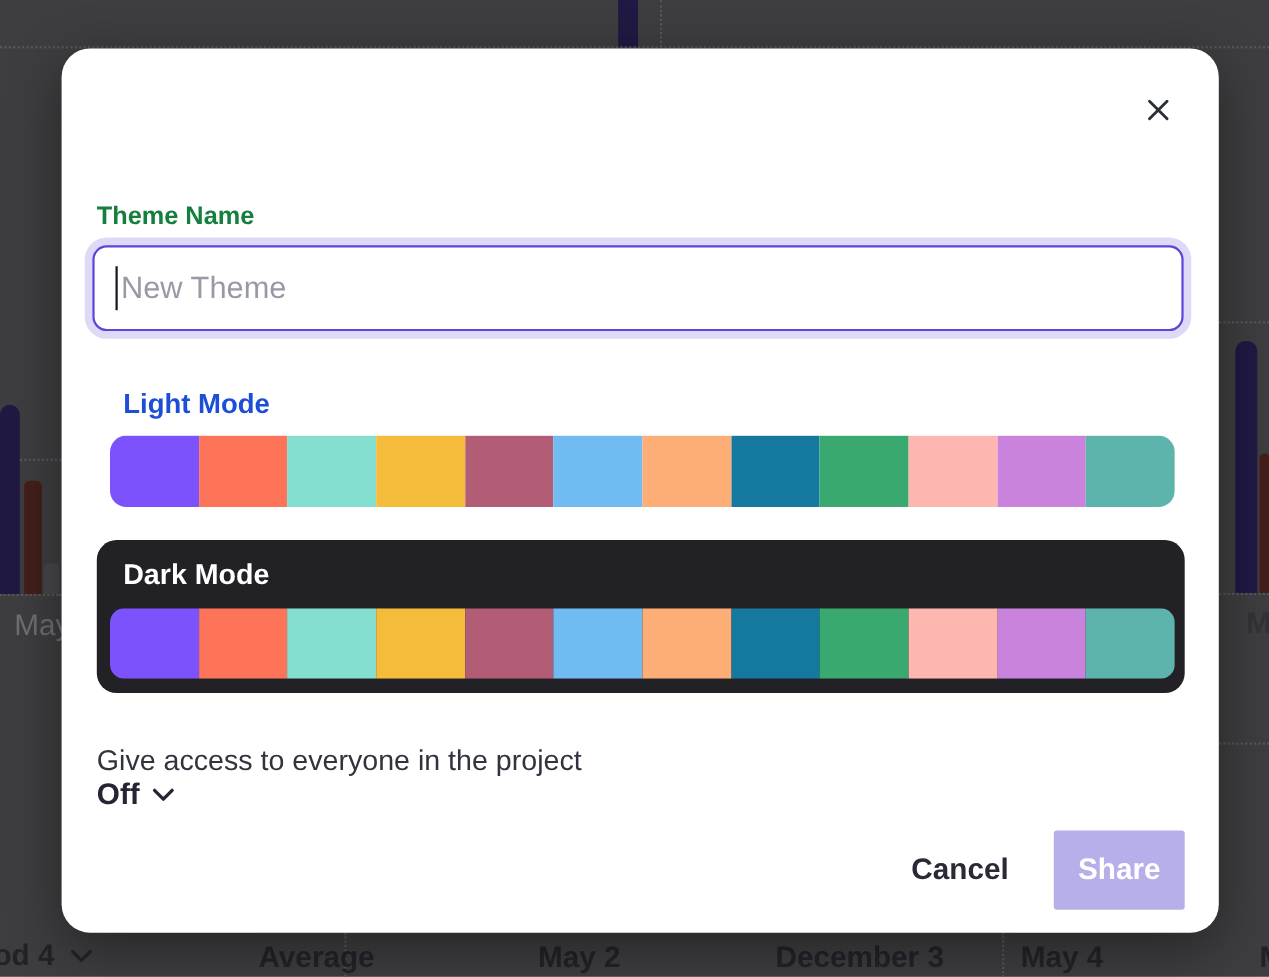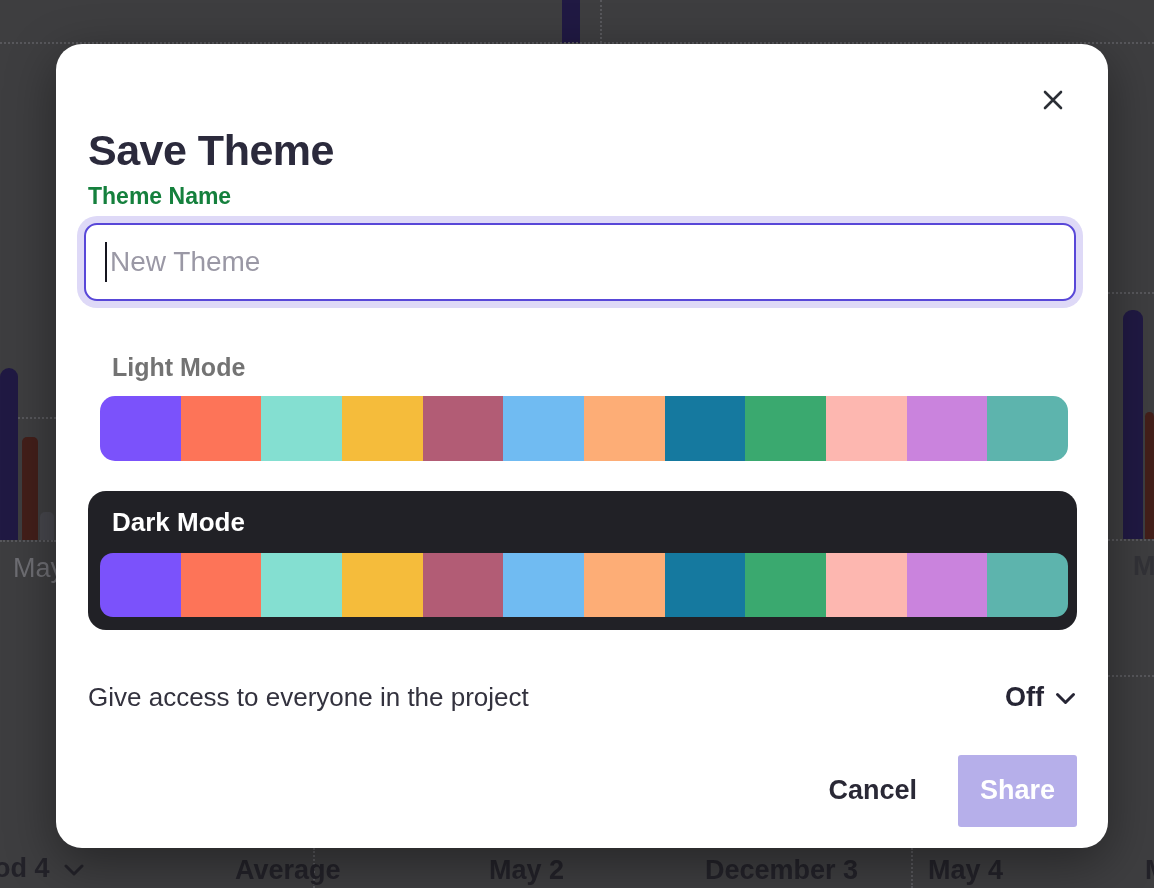--- a/index.html
+++ b/index.html
@@ -55,39 +55,39 @@
     position:absolute;inset:0;width:100%;height:100%;
     border:none;outline:none;background:transparent;
     padding:0 10px 0 24px;box-sizing:border-box;
     font-family:"Liberation Sans","DejaVu Sans",sans-serif;
     font-size:28px;color:#25243a;
   }
   .input-box input::placeholder{color:#9a98a5;opacity:1;}
   .caret{position:absolute;left:19px;top:17px;width:2px;height:40px;background:#15151f;}
 
   .section-label{
-    position:absolute;font-size:25px;font-weight:700;color:#737373;
+    position:absolute;font-size:25px;font-weight:700;color:#1d4ed8;
   }
   .strip{
     position:absolute;display:flex;overflow:hidden;border-radius:15px;
   }
   .strip .swatch{flex:1 1 0;}
   .strip-light{left:44px;top:352px;width:968px;height:65px;}
   .dark-card{
     position:absolute;left:32px;top:447px;width:989px;height:139px;
     background:#212126;border-radius:18px;
   }
   .dark-card .dark-label{
     position:absolute;left:24px;top:16px;font-size:26px;font-weight:700;color:#ffffff;
   }
   .strip-dark{left:12px;top:62px;width:968px;height:64px;border-radius:13px;}
 
   .access-row{
     position:absolute;left:32px;right:32px;top:632px;height:42px;
-    display:flex;align-items:center;justify-content:space-between;
+    display:flex;justify-content:space-between;flex-direction:column;
   }
   .access-text{font-size:26px;font-weight:500;color:#33323e;}
   .access-select{
     display:flex;align-items:center;gap:11px;cursor:pointer;color:#262534;
   }
   .access-select .val{font-size:27px;font-weight:600;}
   .access-select .chev{margin-top:5px;}
 
   .footer{
     position:absolute;right:31px;top:716px;height:61px;
@@ -139,21 +139,20 @@
   <div class="dot-v" style="left:911px;top:848px;height:40px;"></div>
   <div class="bg-label axis" style="left:235px;top:855px;">Average</div>
   <div class="bg-label axis" style="left:489px;top:855px;">May 2</div>
   <div class="bg-label axis" style="left:705px;top:855px;">December 3</div>
   <div class="bg-label axis" style="left:928px;top:855px;">May 4</div>
   <div class="bg-label axis" style="left:1145px;top:855px;">M</div>
 </div>
 
 <div class="modal">
 
-  <div class="modal-title">Save Theme</div>
 
   <div class="close-btn">
     <span>
       <svg width="26" height="26" viewBox="0 0 26 26">
           <path d="M5 5 L21 21 M21 5 L5 21" stroke="#2b2f36" stroke-width="2.6" stroke-linecap="round"></path>
         </svg>
     </span>
   </div>
 
   <div class="field-label">Theme Name</div>

